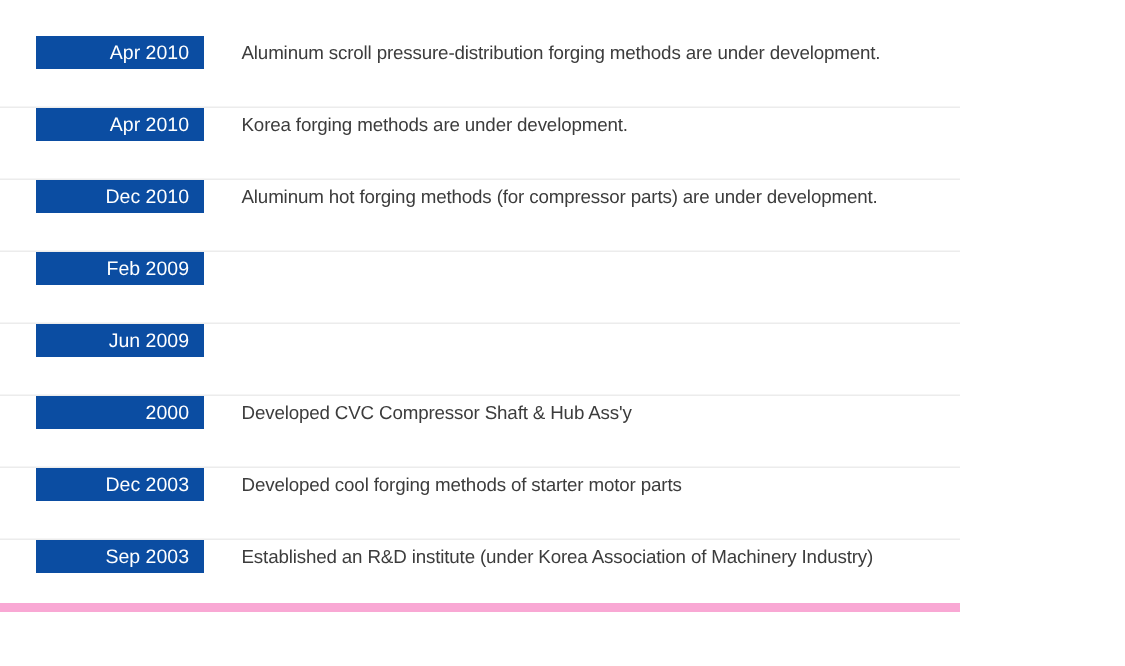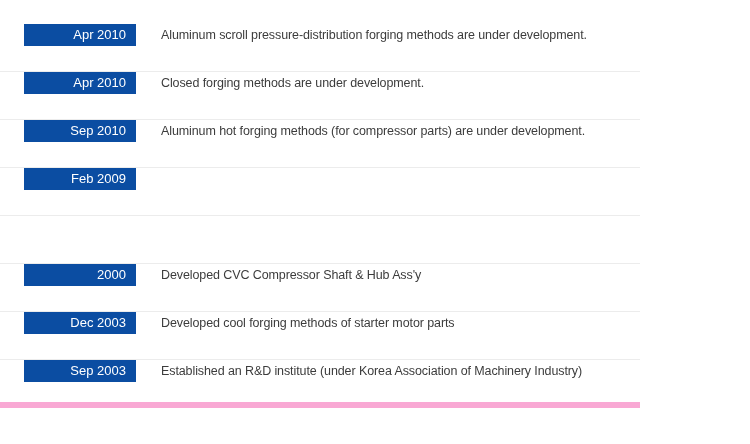--- a/index.html
+++ b/index.html
@@ -63,33 +63,34 @@
 
 <div id="timeline">
 
   <div class="row">
     <div class="date-badge">Apr 2010</div>
     <div class="desc">Aluminum scroll pressure-distribution forging methods are under development.</div>
   </div>
 
   <div class="row">
     <div class="date-badge">Apr 2010</div>
-    <div class="desc">Closed forging methods are under development.</div>
+    <div class="desc">Korea forging methods are under development.</div>
   </div>
 
   <div class="row">
-    <div class="date-badge">Sep 2010</div>
+    <div class="date-badge">Dec 2010</div>
     <div class="desc">Aluminum hot forging methods (for compressor parts) are under development.</div>
   </div>
 
   <div class="row">
     <div class="date-badge">Feb 2009</div>
   </div>
 
   <div class="row">
+    <div class="date-badge">Jun 2009</div>
   </div>
 
   <div class="row">
     <div class="date-badge">2000</div>
     <div class="desc">Developed CVC Compressor Shaft &amp; Hub Ass'y</div>
   </div>
 
   <div class="row">
     <div class="date-badge">Dec 2003</div>
     <div class="desc">Developed cool forging methods of starter motor parts</div>

